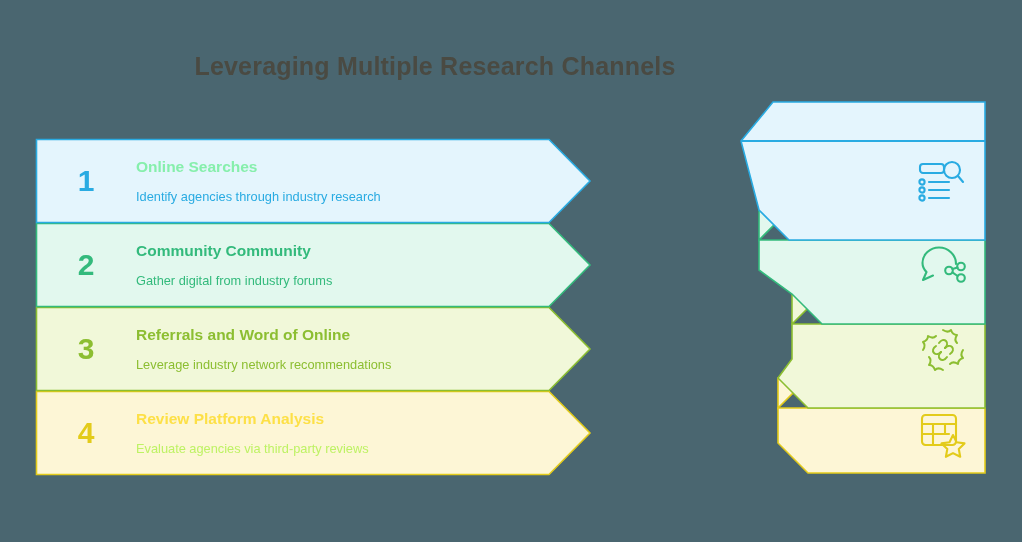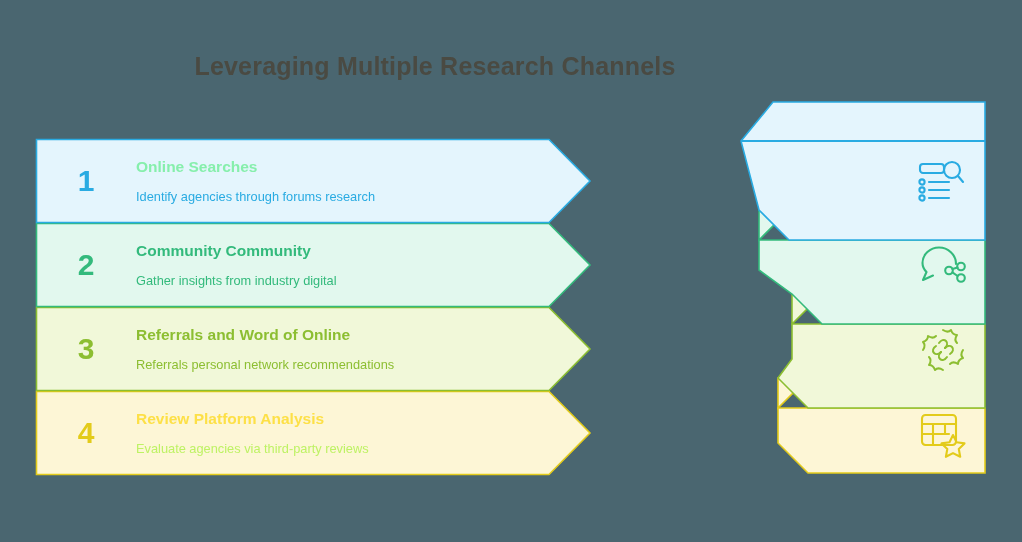--- a/index.html
+++ b/index.html
@@ -114,47 +114,47 @@
 <div id="steps-list">
 
   <div class="step-row" style="top: 0px; position: absolute; z-index: 10;">
     <svg class="step-arrow-svg" viewBox="0 0 556 84">
       <polygon id="sh1" points="0.5,0.5 513,0.5 554,42 513,83.5 0.5,83.5" stroke-width="1.6" fill="#e4f5fd" stroke="#29abe2"></polygon>
     </svg>
     <div class="step-content">
       <div class="step-number" style="color: rgb(41, 171, 226);">1</div>
       <div class="step-text">
         <div class="step-title" style="color: #86efac;">Online Searches</div>
-        <div class="step-desc" style="color: rgb(41, 171, 226);">Identify agencies through forums research</div>
+        <div class="step-desc" style="color: rgb(41, 171, 226);">Identify agencies through industry research</div>
       </div>
     </div>
   </div>
 
   <div class="step-row" style="top: 84px; position: absolute; z-index: 9;">
     <svg class="step-arrow-svg" viewBox="0 0 556 84">
       <polygon id="sh2" points="0.5,0.5 513,0.5 554,42 513,83.5 0.5,83.5" stroke-width="1.6" fill="#e2f8ee" stroke="#33ba7c"></polygon>
     </svg>
     <div class="step-content">
       <div class="step-number" style="color: rgb(51, 186, 124);">2</div>
       <div class="step-text">
         <div class="step-title" style="color: rgb(51, 186, 124);">Community Community</div>
-        <div class="step-desc" style="color: rgb(51, 186, 124);">Gather insights from industry digital</div>
+        <div class="step-desc" style="color: rgb(51, 186, 124);">Gather digital from industry forums</div>
       </div>
     </div>
   </div>
 
   <div class="step-row" style="top: 168px; position: absolute; z-index: 8;">
     <svg class="step-arrow-svg" viewBox="0 0 556 84">
       <polygon id="sh3" points="0.5,0.5 513,0.5 554,42 513,83.5 0.5,83.5" stroke-width="1.6" fill="#f1f8d9" stroke="#8cbe31"></polygon>
     </svg>
     <div class="step-content">
       <div class="step-number" style="color: rgb(140, 190, 49);">3</div>
       <div class="step-text">
         <div class="step-title" style="color: rgb(140, 190, 49);">Referrals and Word of Online</div>
-        <div class="step-desc" style="color: rgb(140, 190, 49);">Referrals personal network recommendations</div>
+        <div class="step-desc" style="color: rgb(140, 190, 49);">Leverage industry network recommendations</div>
       </div>
     </div>
   </div>
 
   <div class="step-row" style="top: 252px; position: absolute; z-index: 7;">
     <svg class="step-arrow-svg" viewBox="0 0 556 84">
       <polygon id="sh4" points="0.5,0.5 513,0.5 554,42 513,83.5 0.5,83.5" stroke-width="1.6" fill="#fdf6d6" stroke="#e3cb1a"></polygon>
     </svg>
     <div class="step-content">
       <div class="step-number" style="color: rgb(227, 203, 26);">4</div>

